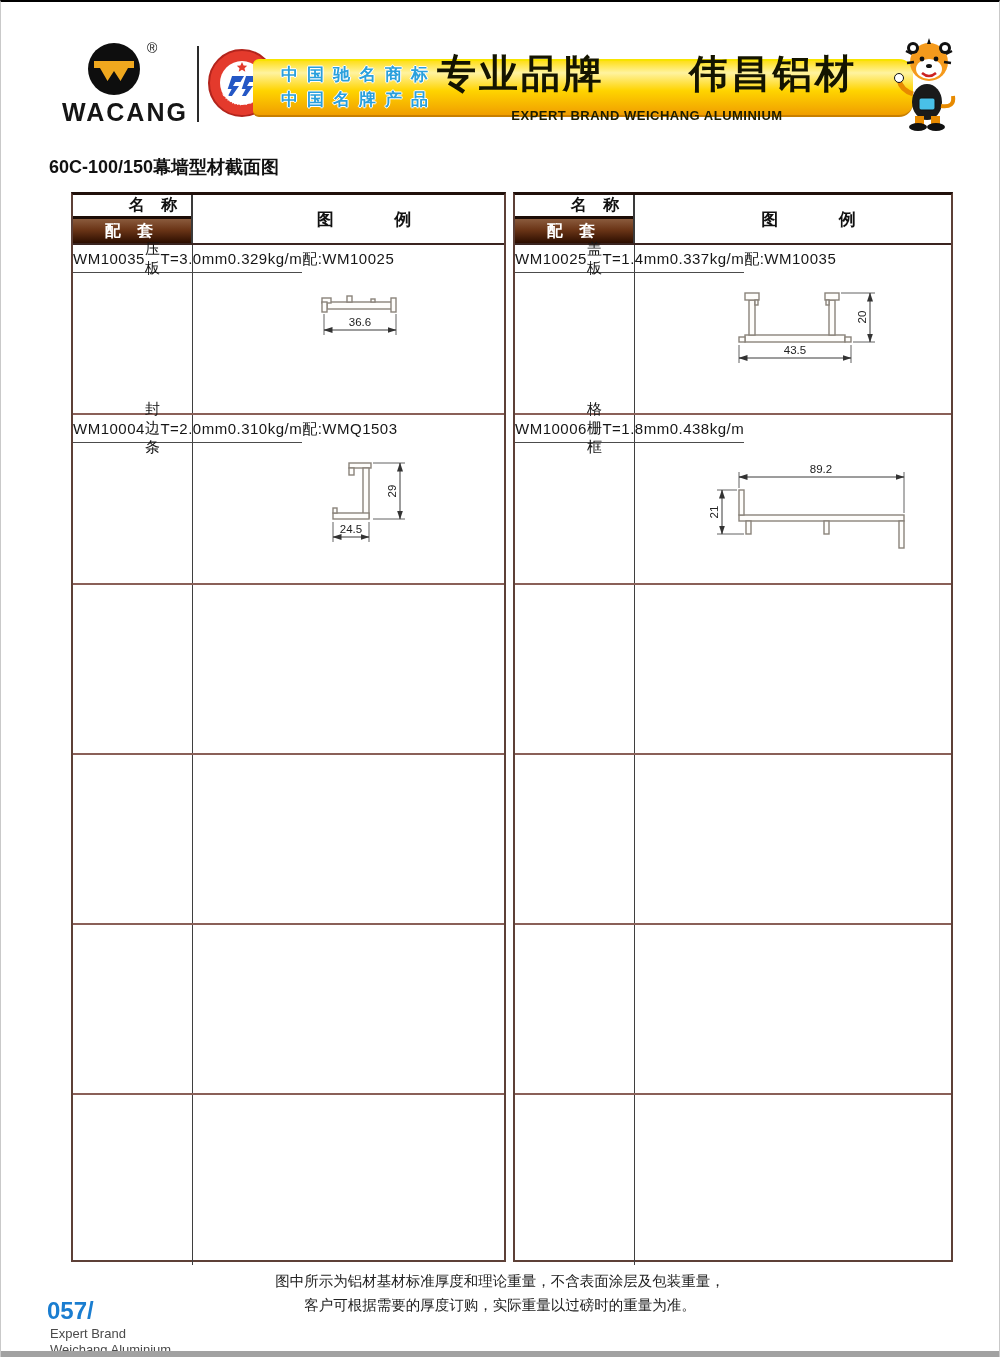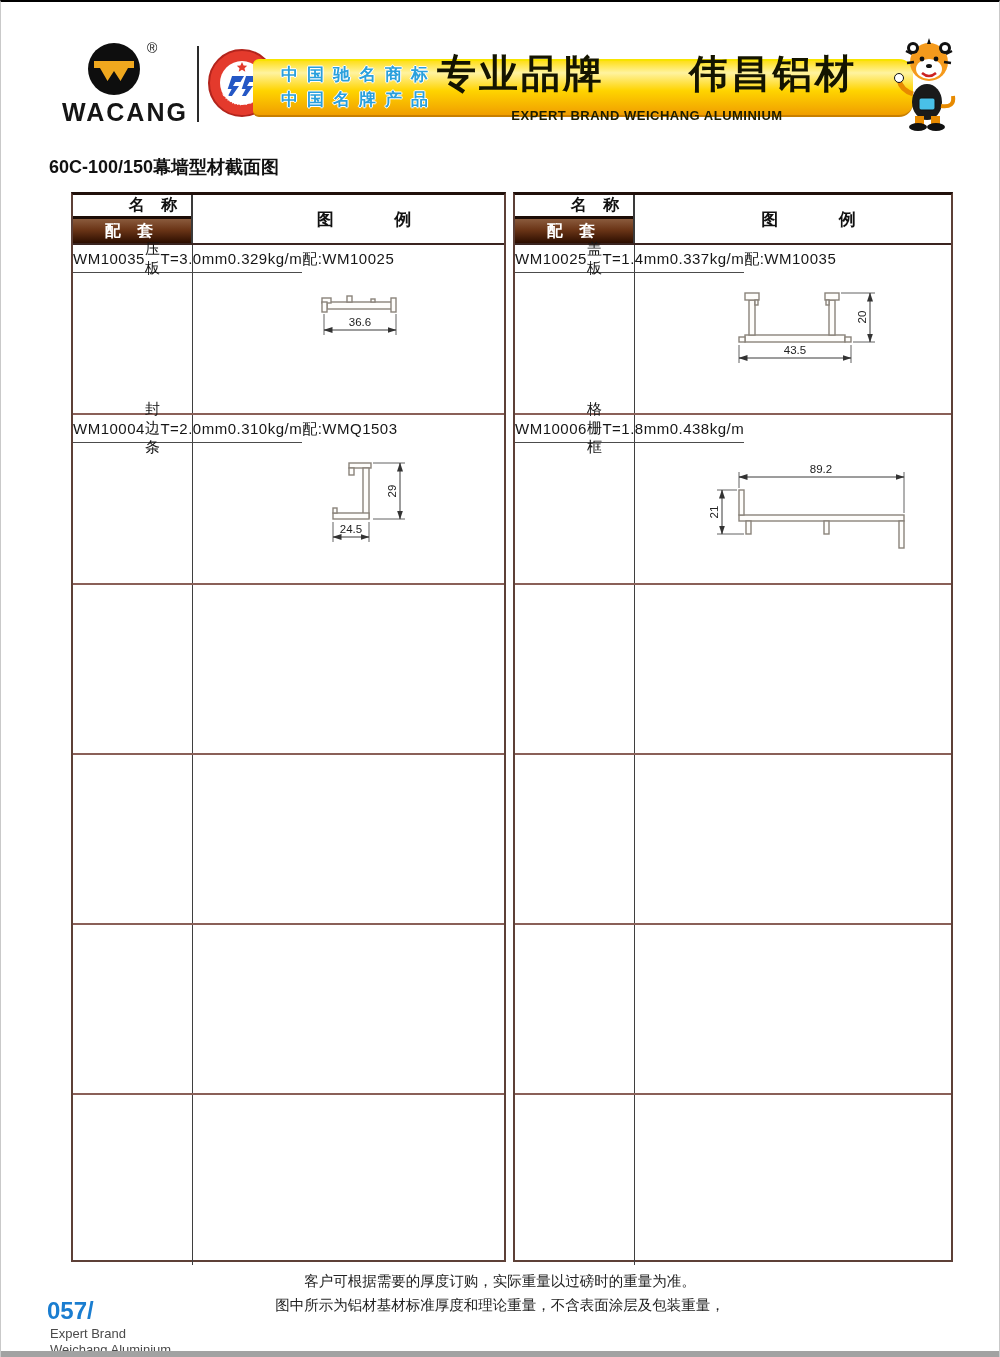--- a/index.html
+++ b/index.html
@@ -355,22 +355,22 @@
           <div class="grow"></div>
         <div class="grow"></div>
           <div class="grow"></div>
         <div class="grow tall"></div>
       </div>
       <div class="glegend"></div>
     </div>
   </div>
 
   <div class="footnote">
+    <div>图中所示为铝材基材标准厚度和理论重量，不含表面涂层及包装重量，</div>
     <div>客户可根据需要的厚度订购，实际重量以过磅时的重量为准。</div>
-    <div>图中所示为铝材基材标准厚度和理论重量，不含表面涂层及包装重量，</div>
   </div>
 
   <div class="pagenum-block">
     <span class="pagenum">057/</span>
     <div class="footer-en">
       <div>Expert Brand</div>
       <div>Weichang Aluminium</div>
     </div>
   </div>
 

